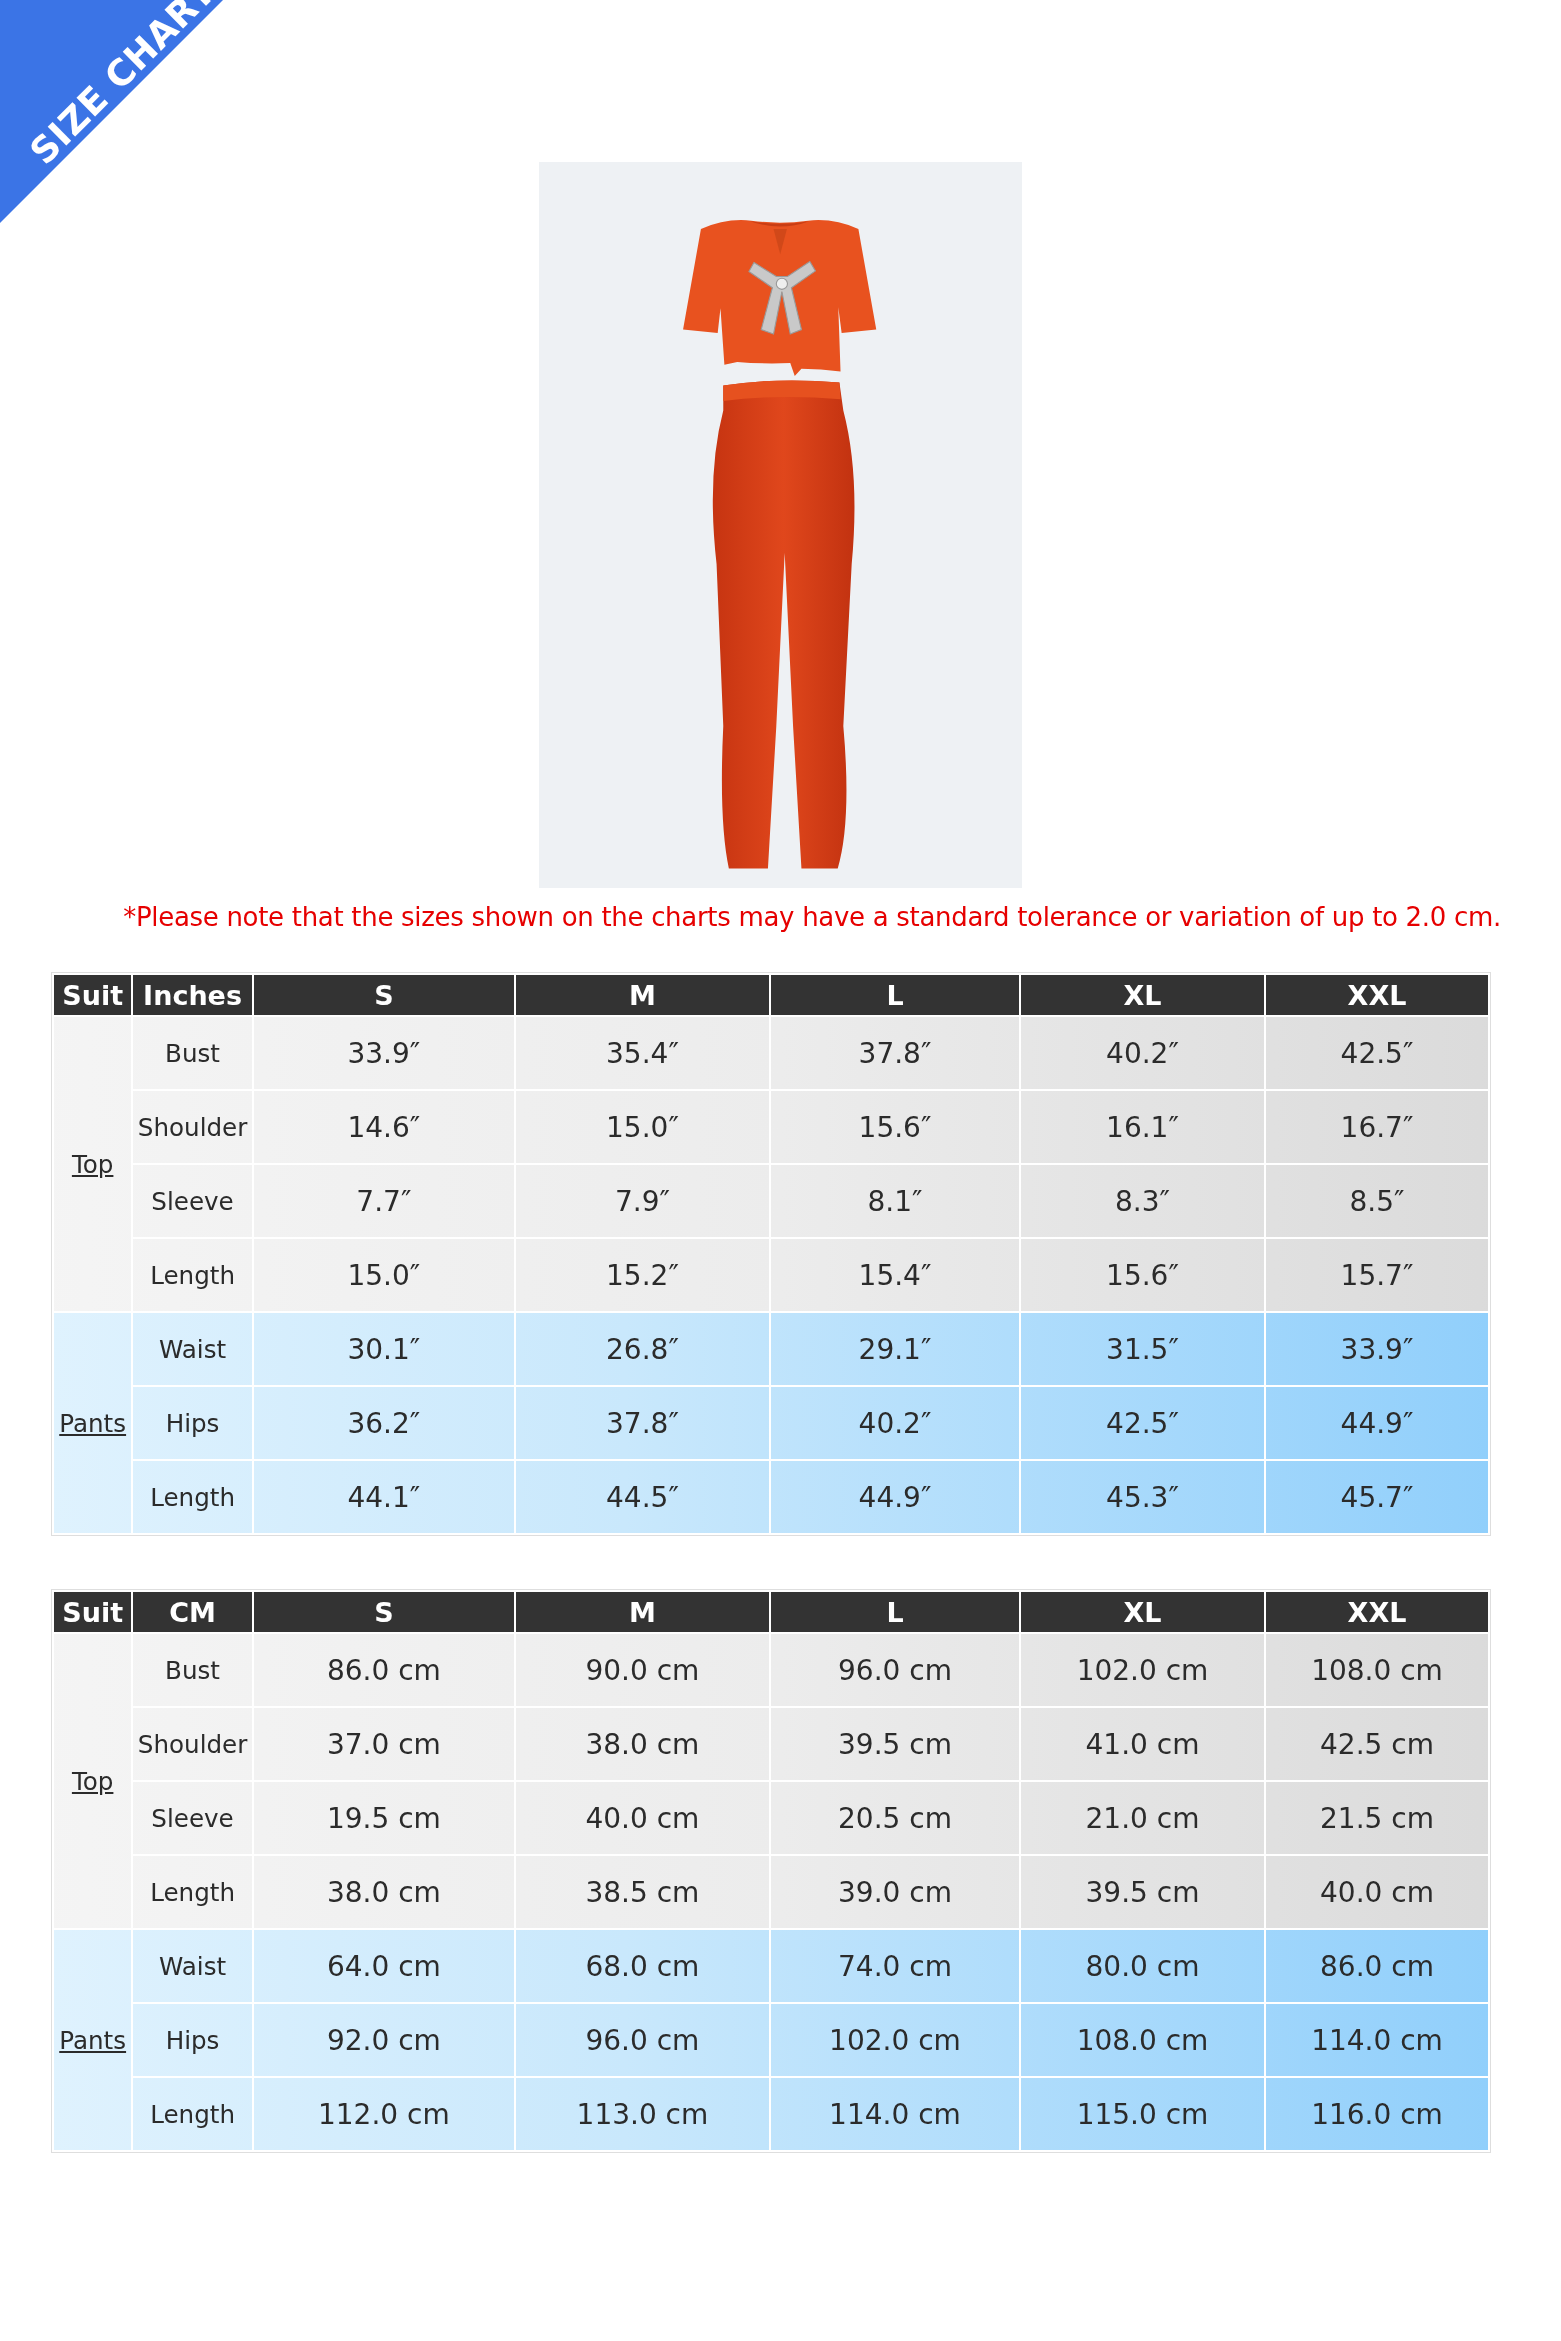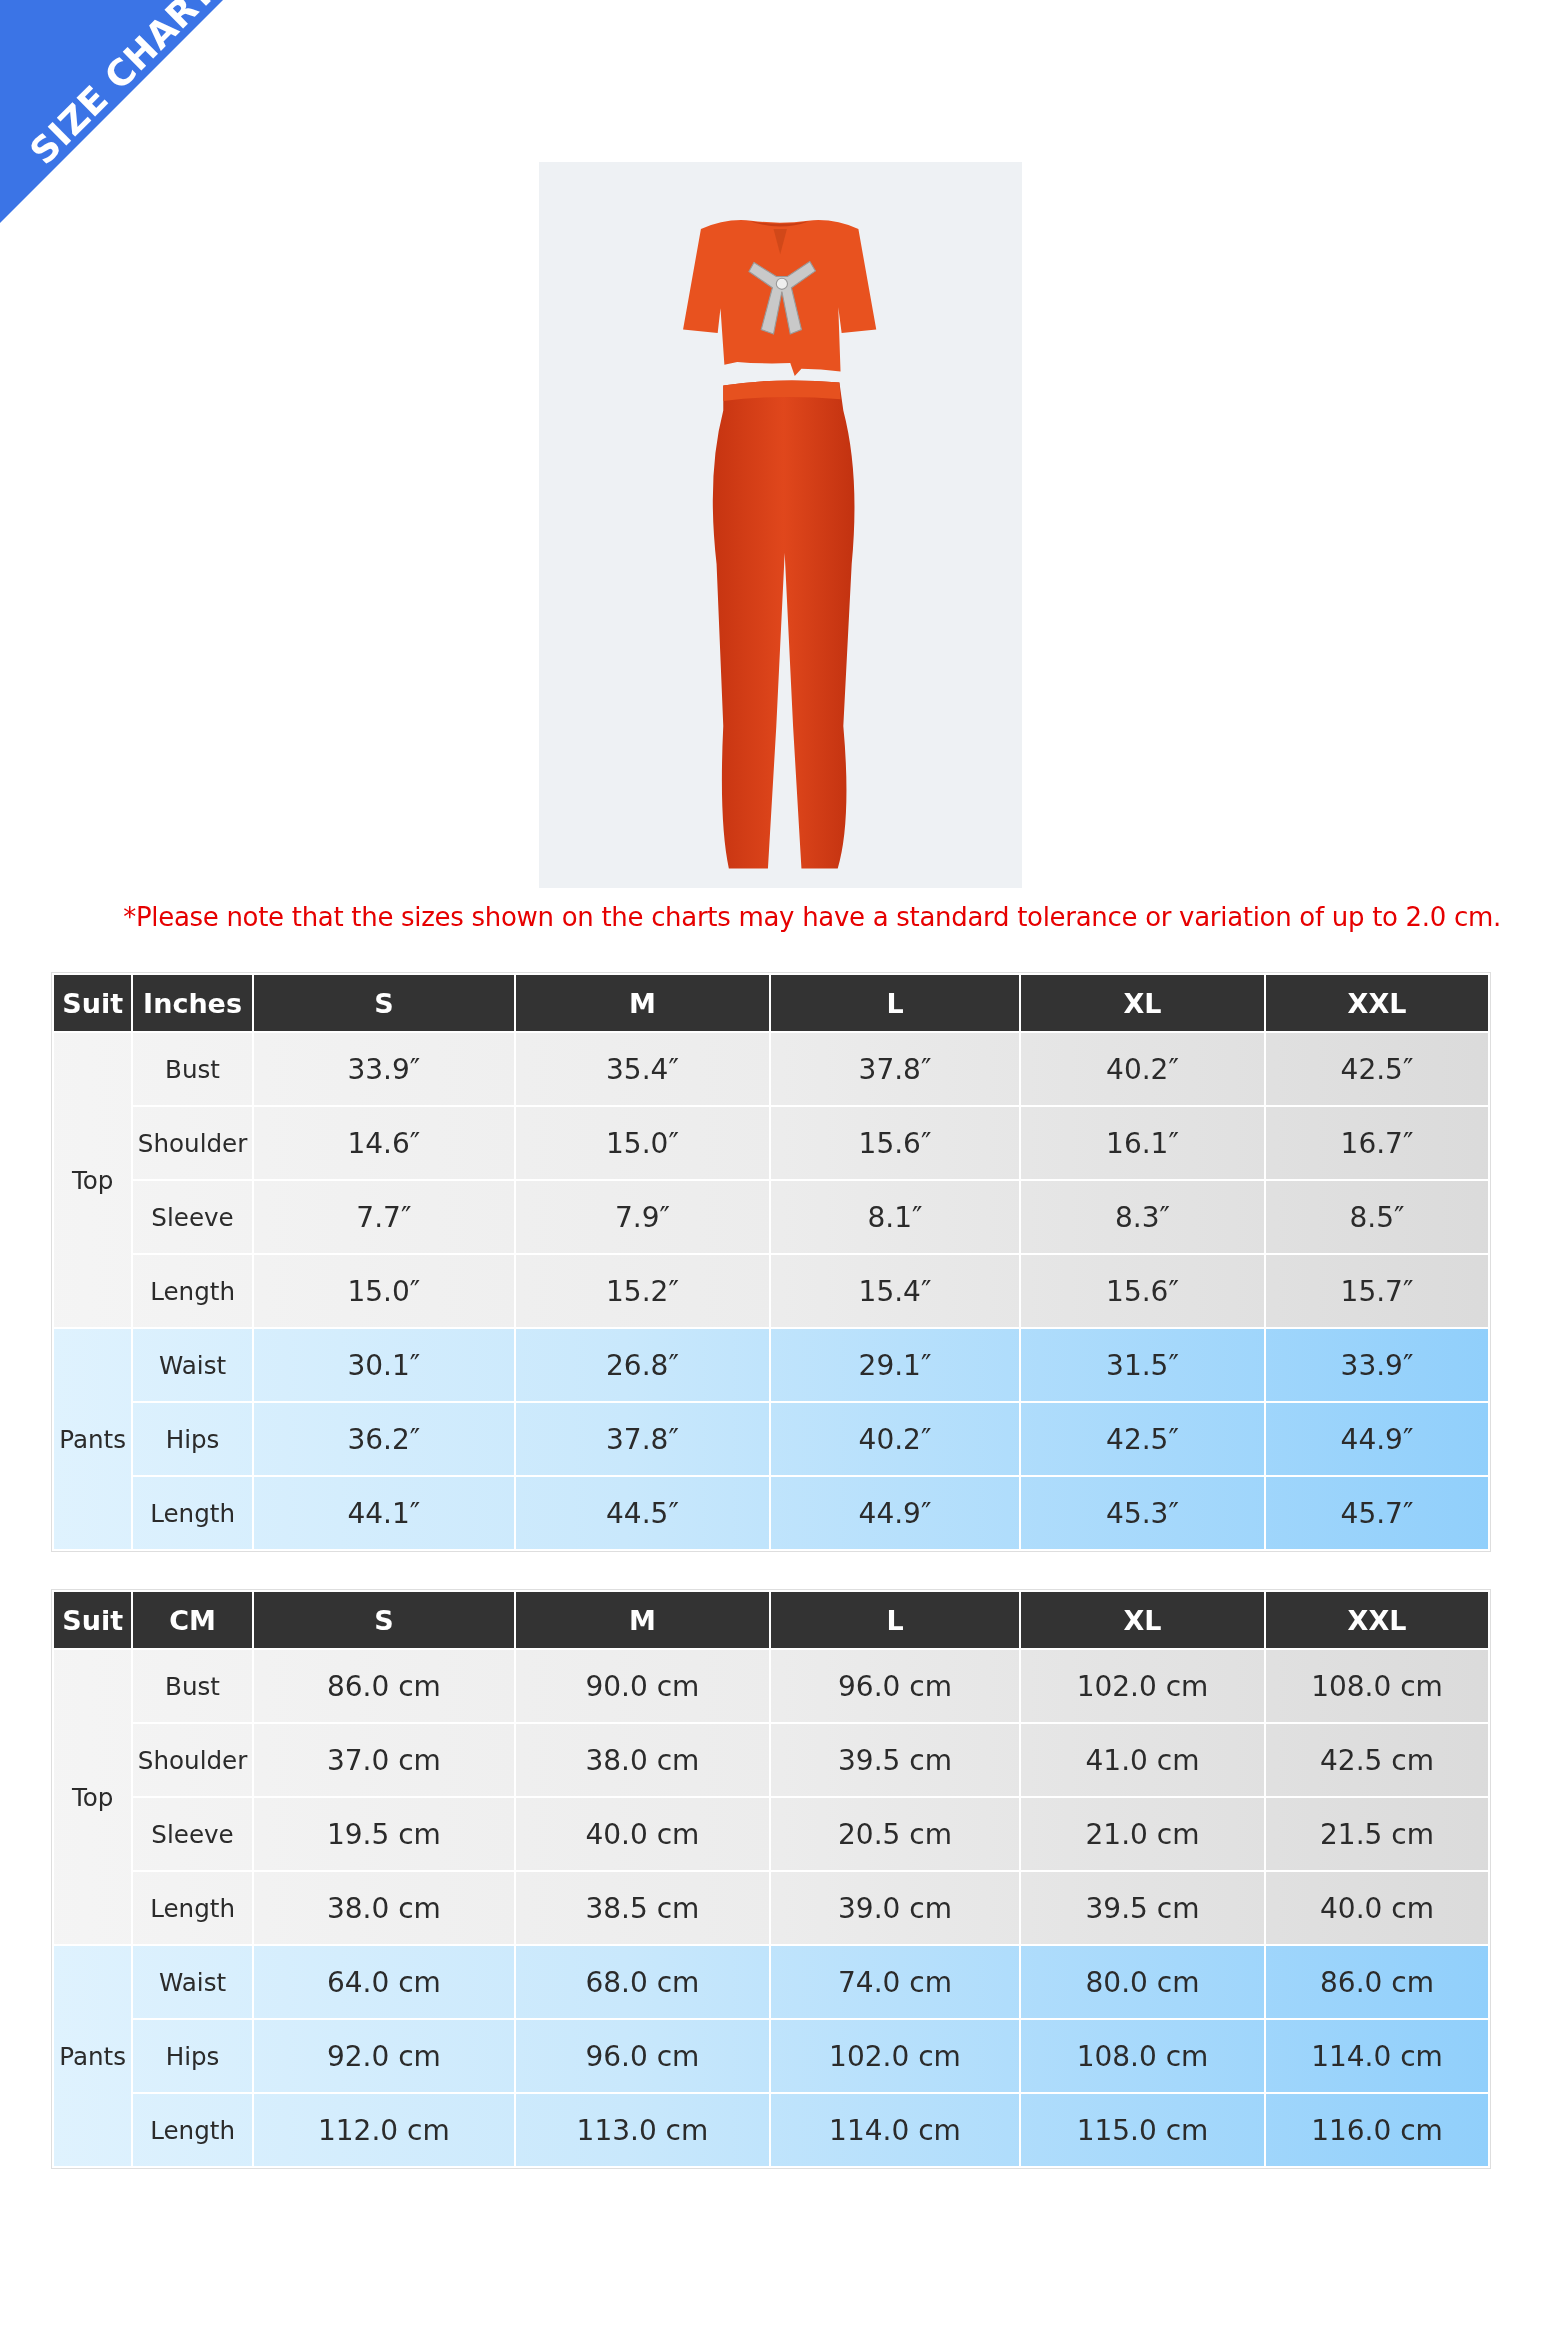--- a/index.html
+++ b/index.html
@@ -31,26 +31,26 @@
   }
   .size-table {
     position: absolute; left: 51px; width: 1440px;
     border-collapse: separate; border-spacing: 2.8px;
     table-layout: fixed;
     border: 1.1px solid #dedede;
     background: #ffffff;
   }
   .size-table th {
     background: #333333; color: #ffffff; font-weight: bold;
-    font-size: 27px; height: 56px; padding: 0; text-align: center;
+    font-size: 27px; height: 40px; padding: 0; text-align: center;
   }
   .size-table td {
     height: 72px; padding: 0; text-align: center; font-size: 28px; color: #2b2b2b;
   }
-  .size-table td.cat { font-size: 24.6px; }
+  .size-table td.cat { font-size: 24.6px; text-decoration: underline; }
   .size-table td.meas { font-size: 24.6px; }
   .top-row td { background: linear-gradient(90deg, #f5f5f5 0%, #ececec 50%, #d9d9d9 100%); background-attachment: fixed; }
   .pants-row td { background: linear-gradient(90deg, #e1f3fe 0%, #c9e8fc 40%, #8ccdfb 100%); background-attachment: fixed; }
   .t1 { top: 972px; }
   .t2 { top: 1589px; }
 </style>
 </head>
 <body>
 
 <div class="corner">

